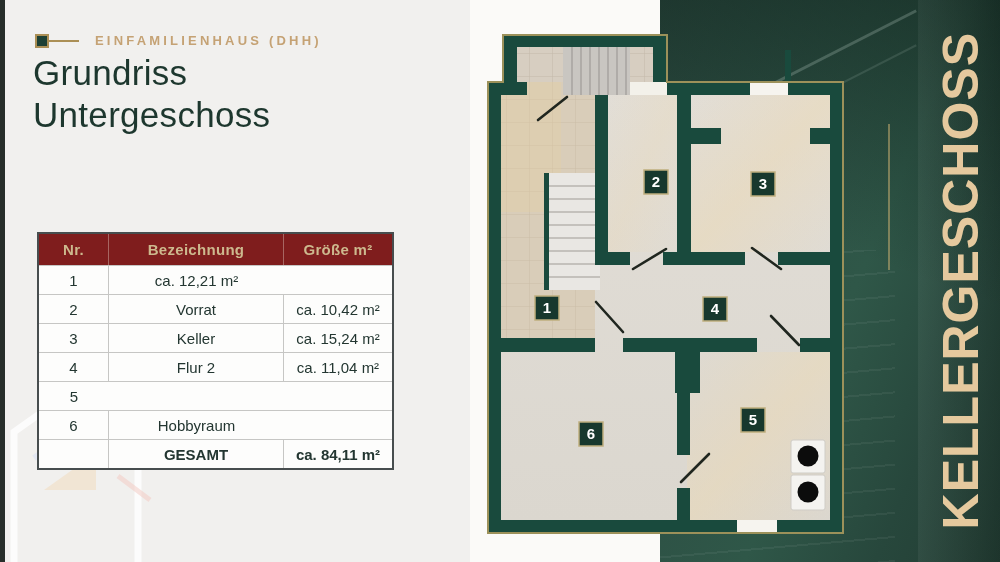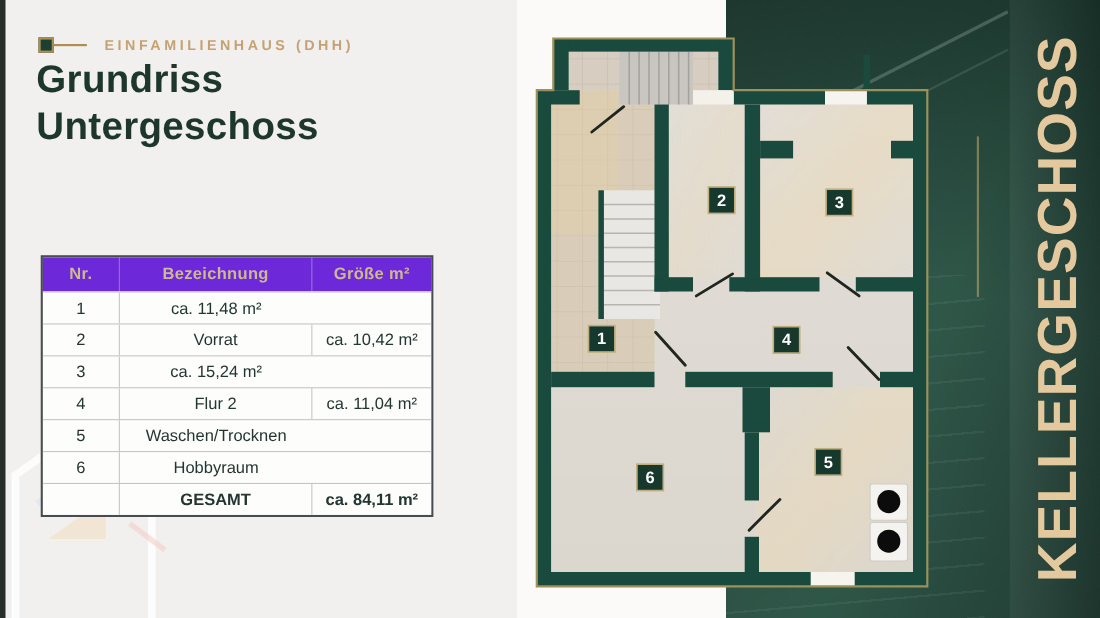--- a/index.html
+++ b/index.html
@@ -8,32 +8,32 @@
     background:#f1f0ee;font-family:"Liberation Sans",sans-serif;
   }
   
   .edge-bar{position:absolute;left:0;top:0;width:5px;height:562px;background:#272e2a;z-index:6;}
 
   
   .eyebrow{position:absolute;left:35px;top:33px;display:flex;align-items:center;z-index:5;}
   .eyebrow .sq{width:10px;height:10px;background:#1d4034;border:2px solid #ab8f55;}
   .eyebrow .ln{width:30px;height:2px;background:#ab8f55;}
   .eyebrow .txt{margin-left:16px;font-size:13px;font-weight:700;letter-spacing:3.2px;color:#c5a274;}
-  .title{position:absolute;left:33px;top:52px;font-size:35px;font-weight:700;color:#1d372e;
+  .title{position:absolute;left:33px;top:52px;font-size:35px;font-weight:400;color:#1d372e;
          line-height:1.2;letter-spacing:.3px;z-index:5;}
 
   
   .watermark{position:absolute;left:0;top:358px;z-index:1;}
 
   
   .rtable{position:absolute;left:37px;top:232px;width:357px;border:2px solid #474d4e;
           background:#fff;z-index:4;box-sizing:border-box;}
   .trow{display:grid;grid-template-columns:70px 175px 1fr;height:28px;background:#fdfdfc;
         border-top:1px solid #c6c6c4;}
-  .trow.head{background:#6d28d9;border-top:none;height:31px;}
+  .trow.head{background:#7f1d1d;border-top:none;height:31px;}
   .tcell{display:flex;align-items:center;justify-content:center;font-size:15px;color:#233631;
          border-right:1px solid #c6c6c4;overflow:hidden;}
   .tcell:last-child{border-right:none;}
   .head .tcell{color:#cdb98e;font-weight:700;letter-spacing:.3px;border-right:1px solid rgba(244,240,230,.35);}
   .head .tcell:last-child{border-right:none;text-align:right;}
   .trow.total .tcell{font-weight:700;}
 
   
   .photo-panel{position:absolute;left:660px;top:0;width:340px;height:562px;z-index:0;
     background:linear-gradient(112deg,#28463c 0%,#2e5346 38%,#2f5748 55%,#27473c 78%,#223d33 100%);}
@@ -94,39 +94,39 @@
   </svg>
 
   <div class="rtable">
     <div class="trow head">
       <div class="tcell">Nr.</div>
       <div class="tcell">Bezeichnung</div>
       <div class="tcell">Größe m²</div>
     </div>
     <div class="trow">
       <div class="tcell">1</div>
-      <div class="tcell">ca. 11,48 m²</div>
+      <div class="tcell">ca. 12,21 m²</div>
     </div>
     <div class="trow">
       <div class="tcell">2</div>
       <div class="tcell">Vorrat</div>
       <div class="tcell">ca. 10,42 m²</div>
     </div>
     <div class="trow">
       <div class="tcell">3</div>
+      <div class="tcell">Keller</div>
       <div class="tcell">ca. 15,24 m²</div>
     </div>
     <div class="trow">
       <div class="tcell">4</div>
       <div class="tcell">Flur 2</div>
       <div class="tcell">ca. 11,04 m²</div>
     </div>
     <div class="trow">
       <div class="tcell">5</div>
-      <div class="tcell">Waschen/Trocknen</div>
     </div>
     <div class="trow">
       <div class="tcell">6</div>
       <div class="tcell">Hobbyraum</div>
     </div>
     <div class="trow total">
       <div class="tcell"></div>
       <div class="tcell">GESAMT</div>
       <div class="tcell">ca. 84,11 m²</div>
     </div>

